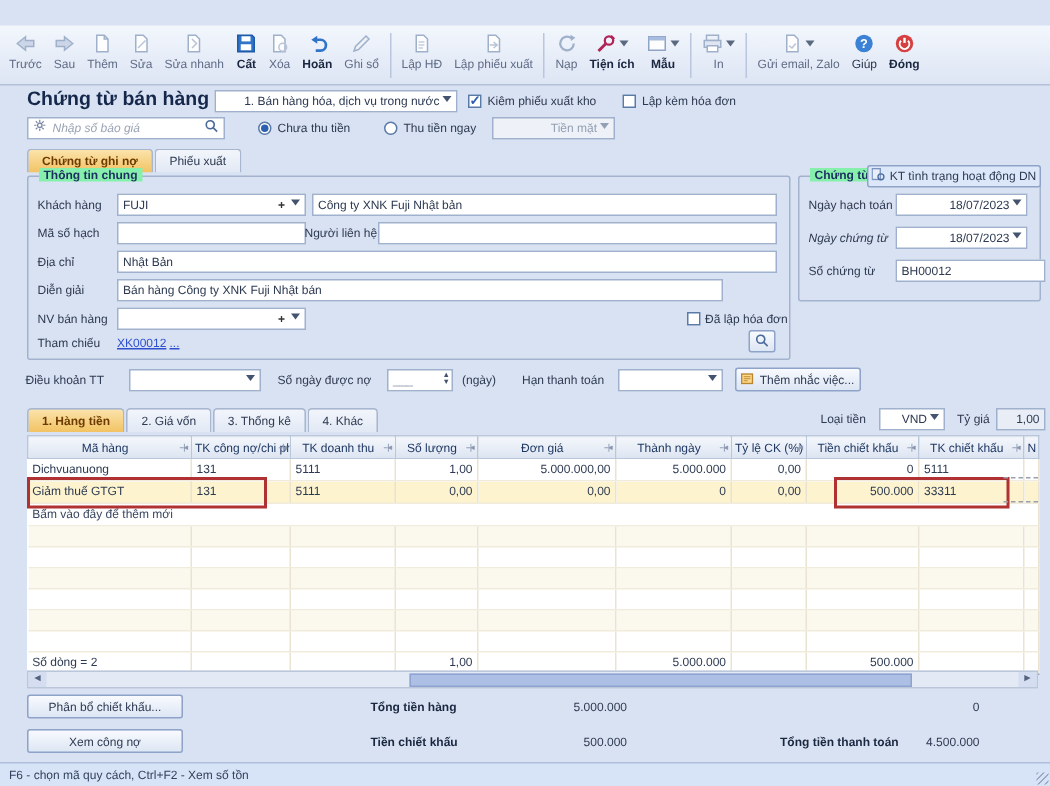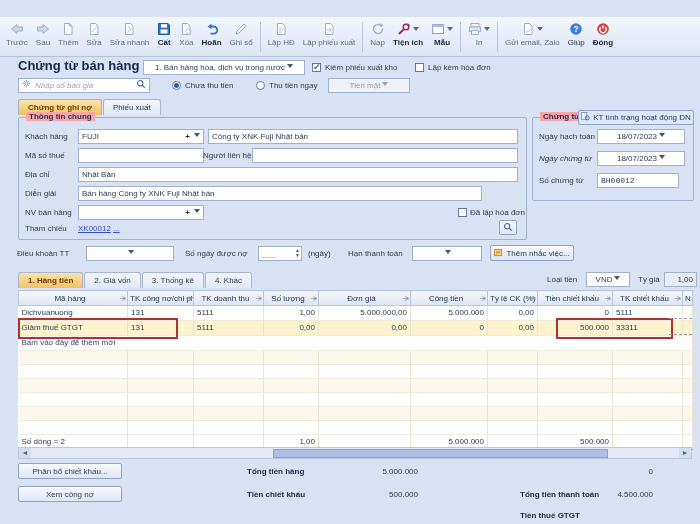--- a/index.html
+++ b/index.html
@@ -19,26 +19,26 @@
   .tb-item.on .lab{color:#27344e;}
   .tb-item.bold .lab{color:#1a2740;font-weight:bold;}
   .i{width:14px;height:14px;display:block;}
   .tb-caret{width:0;height:0;border:3px solid transparent;border-top:4px solid #5a6880;margin-left:2px;margin-top:3px;}
   .tb-sep{width:1px;height:30px;background:#b9c6dd;margin:2px 3px 0;}
   
   .abs{position:absolute;}
   .lbl{position:absolute;height:15px;line-height:15px;white-space:nowrap;color:#2d3a52;}
   .inp{position:absolute;height:15px;background:#fff;border:1px solid #9fb1cc;box-sizing:border-box;
        line-height:13px;padding:0 3px;white-space:nowrap;overflow:hidden;}
-  .sel{display:flex;align-items:center;justify-content:center;}
+  .sel{display:flex;align-items:center;justify-content:flex-end;}
   .sel .caret{width:0;height:0;border:3px solid transparent;border-top:4px solid #44536f;margin-left:2px;flex:none;}
   .sel.disabled{background:#eef1f7;color:#94a0b5;}
   .plus{color:#333;font-weight:bold;margin-left:auto;padding:0 2px;}
   .grp{position:absolute;border:1px solid #a3b2cd;border-radius:2px;}
-  .grp-legend{position:absolute;top:-6px;left:7px;background:#fca5a5;padding:0 3px;font-weight:bold;color:#1a2f5e;white-space:nowrap;}
+  .grp-legend{position:absolute;top:-6px;left:7px;background:#86efac;padding:0 3px;font-weight:bold;color:#1a2f5e;white-space:nowrap;}
   .cb{position:absolute;width:9px;height:9px;background:#fff;border:1px solid #5a7aa8;box-sizing:border-box;}
   .cb.checked::after{content:"✓";position:absolute;left:0px;top:-2px;font-size:9px;color:#2d5fb0;font-weight:bold;}
   .radio{position:absolute;width:9px;height:9px;background:#fff;border:1px solid #5a7aa8;border-radius:50%;box-sizing:border-box;}
   .radio.checked::after{content:"";position:absolute;left:1px;top:1px;width:5px;height:5px;border-radius:50%;background:#2d5fb0;}
   .link{color:#2e4fd0;text-decoration:underline;}
   .btn{position:absolute;background:linear-gradient(#f8fafe,#dde6f4);border:1px solid #8fa3c8;border-radius:2px;
        text-align:center;box-sizing:border-box;display:flex;align-items:center;justify-content:center;gap:3px;white-space:nowrap;}
   
   .tab{border:1px solid #a9b6cf;border-bottom:none;border-radius:3px 3px 0 0;padding:0 9px;height:16px;line-height:15px;
        background:linear-gradient(#f2f5fb,#e2e9f5);color:#2d3a52;display:inline-block;margin-right:1px;box-sizing:border-box;}
@@ -303,21 +303,21 @@
     <span class="grp-legend">Thông tin chung</span>
   </div>
   <span class="lbl" style="left:25px;top:129px;">Khách hàng</span>
   <div class="inp sel" style="left:78px;top:129px;width:126px;">
     <span>FUJI</span>
     <span class="plus">+</span>
       <span class="caret"></span>
   </div>
   <div class="inp" style="left:208px;top:129px;width:310px;">Công ty XNK Fuji Nhật bản</div>
 
-  <span class="lbl" style="left:25px;top:148px;">Mã số thuế</span>
+  <span class="lbl" style="left:25px;top:148px;">Mã số hạch</span>
   <div class="inp" style="left:78px;top:148px;width:126px;"></div>
   <span class="lbl" style="left:203px;top:148px;">Người liên hệ</span>
   <div class="inp" style="left:252px;top:148px;width:266px;"></div>
 
   <span class="lbl" style="left:25px;top:167px;">Địa chỉ</span>
   <div class="inp" style="left:78px;top:167px;width:440px;">Nhật Bản</div>
 
   <span class="lbl" style="left:25px;top:186px;">Diễn giải</span>
   <div class="inp" style="left:78px;top:186px;width:404px;">Bán hàng Công ty XNK Fuji Nhật bán</div>
 
@@ -347,21 +347,21 @@
   <div class="inp sel" style="left:597px;top:129px;width:88px;">
     <span>18/07/2023</span>
       <span class="caret"></span>
   </div>
   <span class="lbl" style="left:539px;top:151px;font-style:italic;">Ngày chứng từ</span>
   <div class="inp sel" style="left:597px;top:151px;width:88px;">
     <span>18/07/2023</span>
       <span class="caret"></span>
   </div>
   <span class="lbl" style="left:539px;top:173px;">Số chứng từ</span>
-  <div class="inp" style="left:597px;top:173px;width:82px;font-family:Liberation Mono, monospace;">BH00012</div>
+  <div class="inp" style="left:597px;top:173px;width:100px;">BH00012</div>
 
   <span class="lbl" style="left:17px;top:246px;">Điều khoản TT</span>
   <div class="inp sel" style="left:86px;top:246px;width:88px;">
     <span></span>
       <span class="caret"></span>
   </div>
   <span class="lbl" style="left:185px;top:246px;">Số ngày được nợ</span>
   <div class="inp" style="left:258px;top:246px;width:44px;padding-right:10px;">
     <span style="color:#8a93a8;">___</span>
     <span style="position:absolute;right:1px;top:1px;font-size:5px;line-height:5px;color:#44536f;">▲<br>▼</span>
@@ -414,21 +414,21 @@
             </svg></th>
       <th><span>TK doanh thu</span><svg class="pin" viewBox="0 0 8 8">
               <path d="M1 4h3M4.5 1v6M4.5 4l2.5-1.3v2.6z" stroke="#8a97b0" fill="#8a97b0" stroke-width="0.7"></path>
             </svg></th>
       <th><span>Số lượng</span><svg class="pin" viewBox="0 0 8 8">
               <path d="M1 4h3M4.5 1v6M4.5 4l2.5-1.3v2.6z" stroke="#8a97b0" fill="#8a97b0" stroke-width="0.7"></path>
             </svg></th>
       <th><span>Đơn giá</span><svg class="pin" viewBox="0 0 8 8">
               <path d="M1 4h3M4.5 1v6M4.5 4l2.5-1.3v2.6z" stroke="#8a97b0" fill="#8a97b0" stroke-width="0.7"></path>
             </svg></th>
-      <th><span>Công tiền</span><svg class="pin" viewBox="0 0 8 8">
+      <th><span>Thành ngày</span><svg class="pin" viewBox="0 0 8 8">
               <path d="M1 4h3M4.5 1v6M4.5 4l2.5-1.3v2.6z" stroke="#8a97b0" fill="#8a97b0" stroke-width="0.7"></path>
             </svg></th>
       <th><span>Tỷ lệ CK (%)</span><svg class="pin" viewBox="0 0 8 8">
               <path d="M1 4h3M4.5 1v6M4.5 4l2.5-1.3v2.6z" stroke="#8a97b0" fill="#8a97b0" stroke-width="0.7"></path>
             </svg></th>
       <th><span>Tiền chiết khấu</span><svg class="pin" viewBox="0 0 8 8">
               <path d="M1 4h3M4.5 1v6M4.5 4l2.5-1.3v2.6z" stroke="#8a97b0" fill="#8a97b0" stroke-width="0.7"></path>
             </svg></th>
       <th><span>TK chiết khấu</span><svg class="pin" viewBox="0 0 8 8">
               <path d="M1 4h3M4.5 1v6M4.5 4l2.5-1.3v2.6z" stroke="#8a97b0" fill="#8a97b0" stroke-width="0.7"></path>
@@ -565,14 +565,18 @@
 
   <span class="lbl" style="left:247px;top:464px;font-weight:bold;color:#1a2740;">Tổng tiền hàng</span>
   <span class="lbl num" style="left:300px;top:464px;width:118px;text-align:right;">5.000.000</span>
   <span class="lbl" style="left:247px;top:487px;font-weight:bold;color:#1a2740;">Tiền chiết khấu</span>
   <span class="lbl num" style="left:300px;top:487px;width:118px;text-align:right;">500.000</span>
   <span class="lbl" style="left:520px;top:464px;font-weight:bold;color:#1a2740;margin-top:44px;">Tiền thuế GTGT</span>
   <span class="lbl num" style="left:560px;top:464px;width:93px;text-align:right;">0</span>
   <span class="lbl" style="left:520px;top:487px;font-weight:bold;color:#1a2740;">Tổng tiền thanh toán</span>
   <span class="lbl num" style="left:560px;top:487px;width:93px;text-align:right;">4.500.000</span>
 
+  <div id="statusbar">
+    <span>F6 - chọn mã quy cách, Ctrl+F2 - Xem số tồn</span>
+    <span class="grip"></span>
+  </div>
 
 </div>
 
 </body></html>

